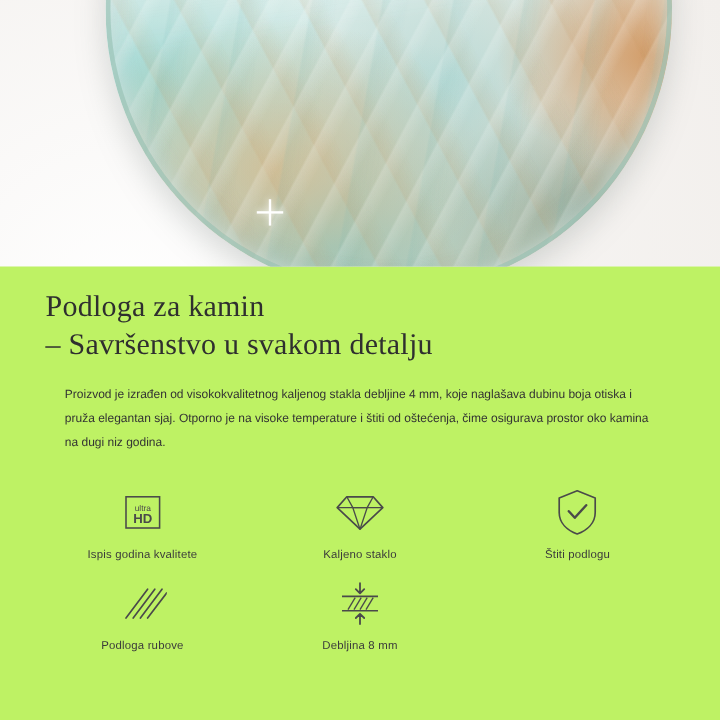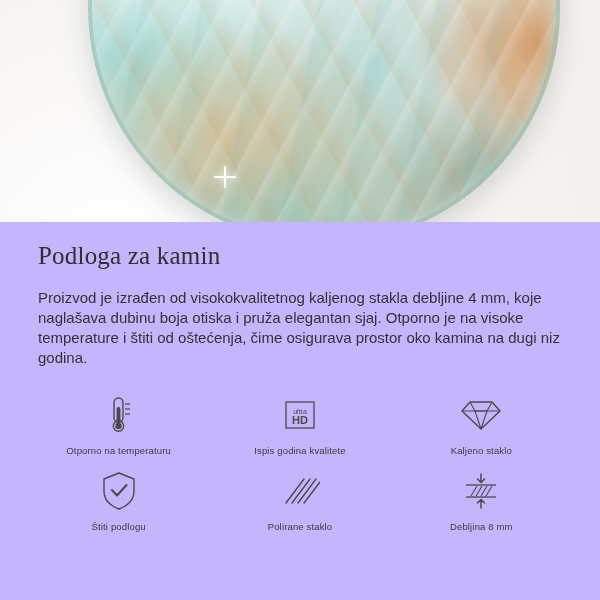--- a/index.html
+++ b/index.html
@@ -10,21 +10,21 @@
     width: 600px;
     height: 600px;
     background: #ffffff;
     font-family: "Liberation Sans", sans-serif;
     overflow: hidden;
   }
   .page {
     position: relative;
     width: 600px;
     height: 600px;
-    background: #c4b5fd;
+    background: #bef264;
     overflow: hidden;
   }
 
   
   .hero {
     position: relative;
     width: 600px;
     height: 222px;
     overflow: hidden;
     background: #f7f5f3;
@@ -110,24 +110,24 @@
     font-size: 25px;
     line-height: 32px;
     color: #2f2f2f;
     font-weight: 400;
     margin: 0 0 16px 0;
     letter-spacing: .2px;
   }
   .title .line2 { display: block; }
   .desc {
     font-family: "Liberation Sans", sans-serif;
-    font-size: 15px;
+    font-size: 10px;
     line-height: 20px;
     color: #333333;
-    margin: 0;
+    margin: 16px;
     max-width: 532px;
   }
 
   
   .features {
     margin-top: 26px;
     padding: 0 28px;
     display: grid;
     grid-template-columns: repeat(3, 1fr);
     grid-row-gap: 14px;
@@ -164,40 +164,27 @@
       <div class="disc-marble"></div>
       <div class="disc-gloss"></div>
       <div class="disc-edge"></div>
     </div>
     <div class="sparkle"></div>
   </div>
 
   <div class="content">
     <h1 class="title">
       <span>Podloga za kamin</span>
+      <span class="line2">– Savršenstvo u svakom detalju</span>
     </h1>
     <p class="desc">Proizvod je izrađen od visokokvalitetnog kaljenog stakla debljine 4 mm, koje naglašava dubinu boja otiska i pruža elegantan sjaj. Otporno je na visoke temperature i štiti od oštećenja, čime osigurava prostor oko kamina na dugi niz godina.</p>
   </div>
 
   <div class="features">
 
-    <div class="feature">
-      <div class="feature-icon">
-        <svg width="34" height="40" viewBox="0 0 34 40">
-          <rect x="12" y="3" width="9" height="24" rx="4.5" fill="none" stroke="#4a4a4a" stroke-width="1.4"></rect>
-          <circle cx="16.5" cy="31" r="5.2" fill="none" stroke="#4a4a4a" stroke-width="1.4"></circle>
-          <rect x="14.6" y="12" width="3.8" height="17" rx="1.9" fill="#4a4a4a"></rect>
-          <circle cx="16.5" cy="31" r="3.2" fill="#4a4a4a"></circle>
-          <line x1="23" y1="9" x2="28" y2="9" stroke="#4a4a4a" stroke-width="1.2"></line>
-          <line x1="23" y1="14" x2="28" y2="14" stroke="#4a4a4a" stroke-width="1.2"></line>
-          <line x1="23" y1="19" x2="28" y2="19" stroke="#4a4a4a" stroke-width="1.2"></line>
-        </svg>
-      </div>
-      <div class="feature-label">Otporno na temperaturu</div>
-    </div>
 
     <div class="feature">
       <div class="feature-icon">
         <svg width="40" height="40" viewBox="0 0 40 40">
           <rect x="6" y="7" width="28" height="26" fill="none" stroke="#4a4a4a" stroke-width="1.3"></rect>
           <text x="20" y="18.5" font-family="Liberation Sans, sans-serif" font-size="7" fill="#4a4a4a" text-anchor="middle">ultra</text>
           <text x="20" y="29" font-family="Liberation Sans, sans-serif" font-size="11" font-weight="bold" fill="#4a4a4a" text-anchor="middle">HD</text>
         </svg>
       </div>
       <div class="feature-label">Ispis godina kvalitete</div>
@@ -228,21 +215,21 @@
 
     <div class="feature">
       <div class="feature-icon">
         <svg width="40" height="36" viewBox="0 0 40 36">
           <path d="M6 30 L24 6" stroke="#4a4a4a" stroke-width="1.4" stroke-linecap="round"></path>
           <path d="M12 30 L30 6" stroke="#4a4a4a" stroke-width="1.4" stroke-linecap="round"></path>
           <path d="M18 30 L36 6" stroke="#4a4a4a" stroke-width="1.4" stroke-linecap="round"></path>
           <path d="M24 30 L40 9" stroke="#4a4a4a" stroke-width="1.4" stroke-linecap="round"></path>
         </svg>
       </div>
-      <div class="feature-label">Polirane staklo</div>
+      <div class="feature-label">Podloga rubove</div>
     </div>
 
     <div class="feature">
       <div class="feature-icon">
         <svg width="38" height="40" viewBox="0 0 38 40">
           <line x1="4" y1="14" x2="34" y2="14" stroke="#4a4a4a" stroke-width="1.3"></line>
           <line x1="4" y1="26" x2="34" y2="26" stroke="#4a4a4a" stroke-width="1.3"></line>
           <g stroke="#4a4a4a" stroke-width="1.1">
             <line x1="9" y1="25" x2="15" y2="15"></line>
             <line x1="14" y1="25" x2="20" y2="15"></line>

